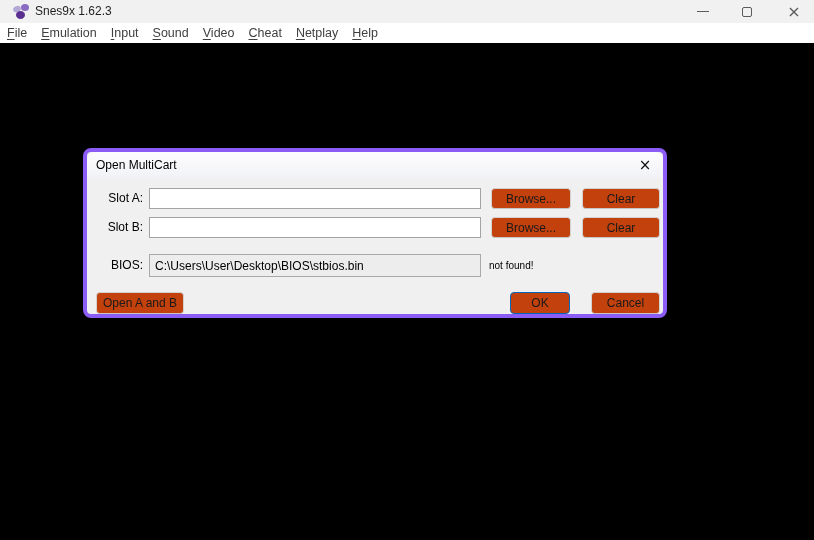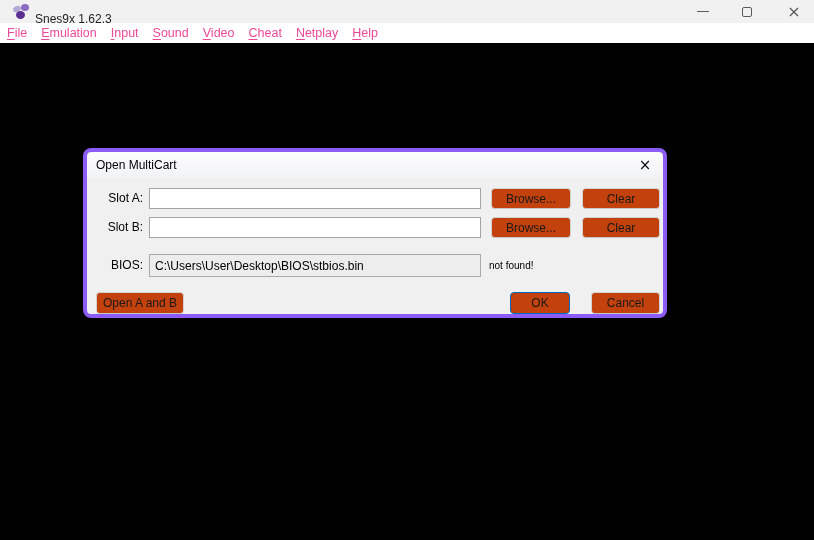--- a/index.html
+++ b/index.html
@@ -9,31 +9,31 @@
     -webkit-font-smoothing:antialiased;
   }
 
   
   .titlebar { position:absolute; top:0; left:0; width:814px; height:23px; background:#f1f1f1; }
   .app-icon { position:absolute; left:13px; top:3px; width:17px; height:17px; }
   .app-icon i { position:absolute; border-radius:50%; display:block; }
   .g1 { left:0;  top:3px; width:8px; height:6px; background:#b4a8d6; transform:rotate(-25deg); }
   .g2 { left:8px; top:1px; width:8px; height:7px; background:#8a6cc2; }
   .g3 { left:3px; top:8px; width:9px; height:8px; background:#5b2e91; }
-  .win-title { position:absolute; left:35px; top:8px; line-height:23px; font-size:12px; color:#1f1f1f; }
+  .win-title { position:absolute; left:35px; top:0; line-height:23px; font-size:12px; color:#1f1f1f; }
   .wc { position:absolute; top:0; width:32px; height:23px; border:none; background:transparent;
         display:flex; align-items:center; justify-content:center; padding:0; cursor:default; }
   .wc-min { left:687px; } .wc-max { left:731px; } .wc-close { left:778px; }
   .min-glyph { width:12px; height:1px; background:#5c5c5c; }
   .max-glyph { width:10px; height:10px; border:1px solid #5c5c5c; border-radius:2px; box-sizing:border-box; }
   .x-glyph   { font-size:16px; line-height:1; color:#5c5c5c; font-family:"DejaVu Sans", sans-serif; }
 
   
   .menubar { position:absolute; top:23px; left:0; width:814px; height:20px; background:#fff;
-             display:flex; align-items:center; font-size:12.5px; color:#ec4899; }
+             display:flex; align-items:center; font-size:12.5px; color:#404040; }
   .menu-item { padding:0 7px; line-height:20px; height:20px; cursor:default; white-space:nowrap; }
   .mn { text-decoration:underline; text-underline-offset:2px; }
 
   
   .viewport { position:absolute; top:43px; left:0; width:814px; height:497px; background:#000; }
 
   
   .dialog { position:absolute; left:83px; top:148px; width:584px; height:170px; box-sizing:border-box;
             background:#f0f0f0; border:4px solid #8b5cf6; border-radius:8px;
             box-shadow:0 14px 30px rgba(0,0,0,0.55); font-size:12px; color:#000; }

